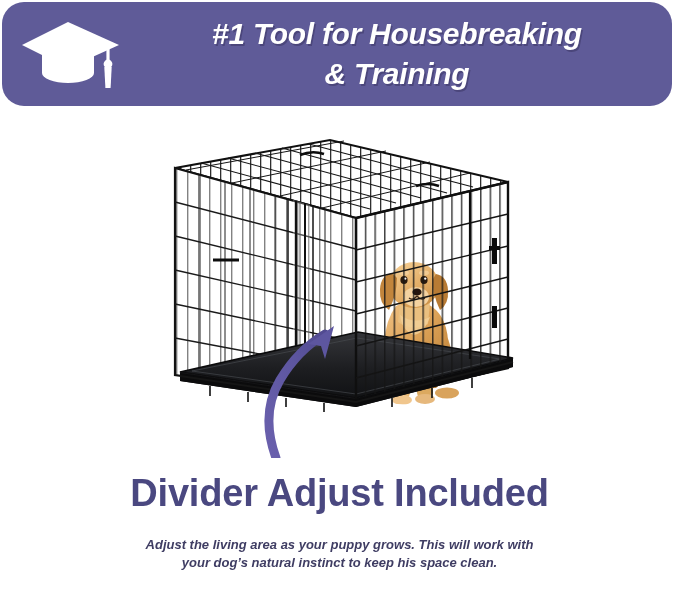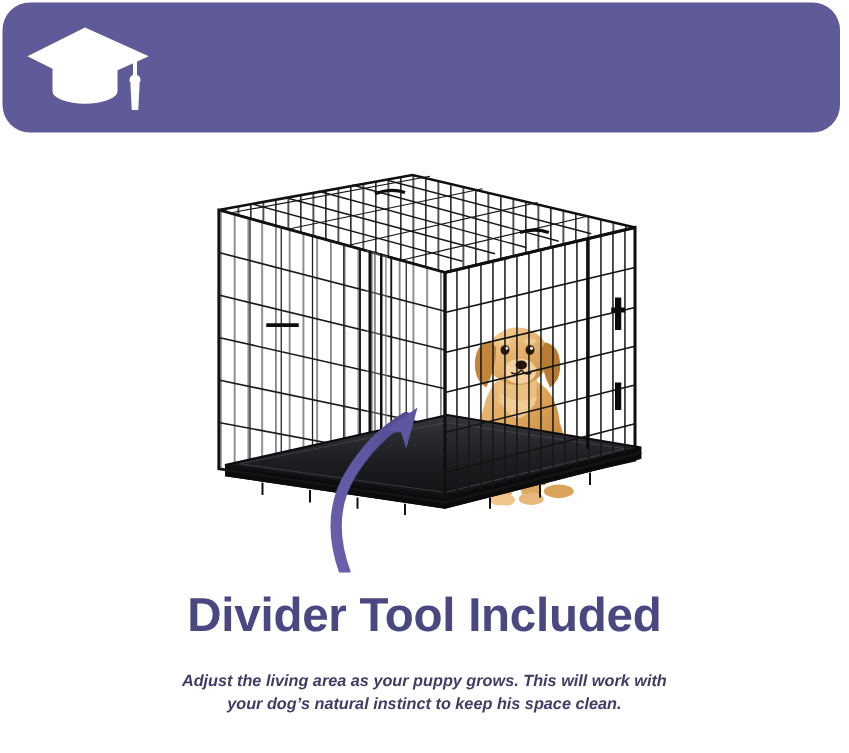--- a/index.html
+++ b/index.html
@@ -64,20 +64,24 @@
 
     <path d="M24,36 L24,57 a26,10 0 0 0 52,0 L76,36 L50,48 Z" fill="#ffffff"></path>
 
     <path d="M90,32 L90,46" stroke="#ffffff" stroke-width="3.2" fill="none"></path>
 
     <circle cx="90" cy="48" r="4.4" fill="#ffffff"></circle>
 
     <path d="M86.3,51 L87.4,72 L92.6,72 L93.7,51 Z" fill="#ffffff"></path>
   </svg>
 
+  <div class="banner-title">
+    <div class="banner-title-text">#1 Tool for Housebreaking
+&amp; Training</div>
+  </div>
 </div>
 
 <div class="product-area">
 <svg viewBox="0 0 679 348" width="679" height="348">
   <defs>
 
     <pattern id="frontBars" x="0" y="0" width="9.6" height="10" patternUnits="userSpaceOnUse">
       <rect x="0" y="0" width="1.5" height="10" fill="#151515"></rect>
     </pattern>
     <pattern id="sideBars" x="0" y="0" width="11" height="10" patternUnits="userSpaceOnUse">
@@ -247,15 +251,15 @@
   </g>
 
   <g>
     <path d="M276,348 q-16,-44 4,-78 q18,-30 45,-46" fill="none" stroke="url(#arrowGrad)" stroke-width="9" stroke-linecap="round"></path>
 
     <path d="M334,216 l-26,18 l13,2 l4,13 Z" fill="#5d56a0"></path>
   </g>
 </svg>
 </div>
 
-<div class="headline">Divider Tool Included</div>
+<div class="headline">Divider Adjust Included</div>
 <div class="subcopy">Adjust the living area as your puppy grows. This will work with
 your dog’s natural instinct to keep his space clean.</div>
 
 </body></html>

